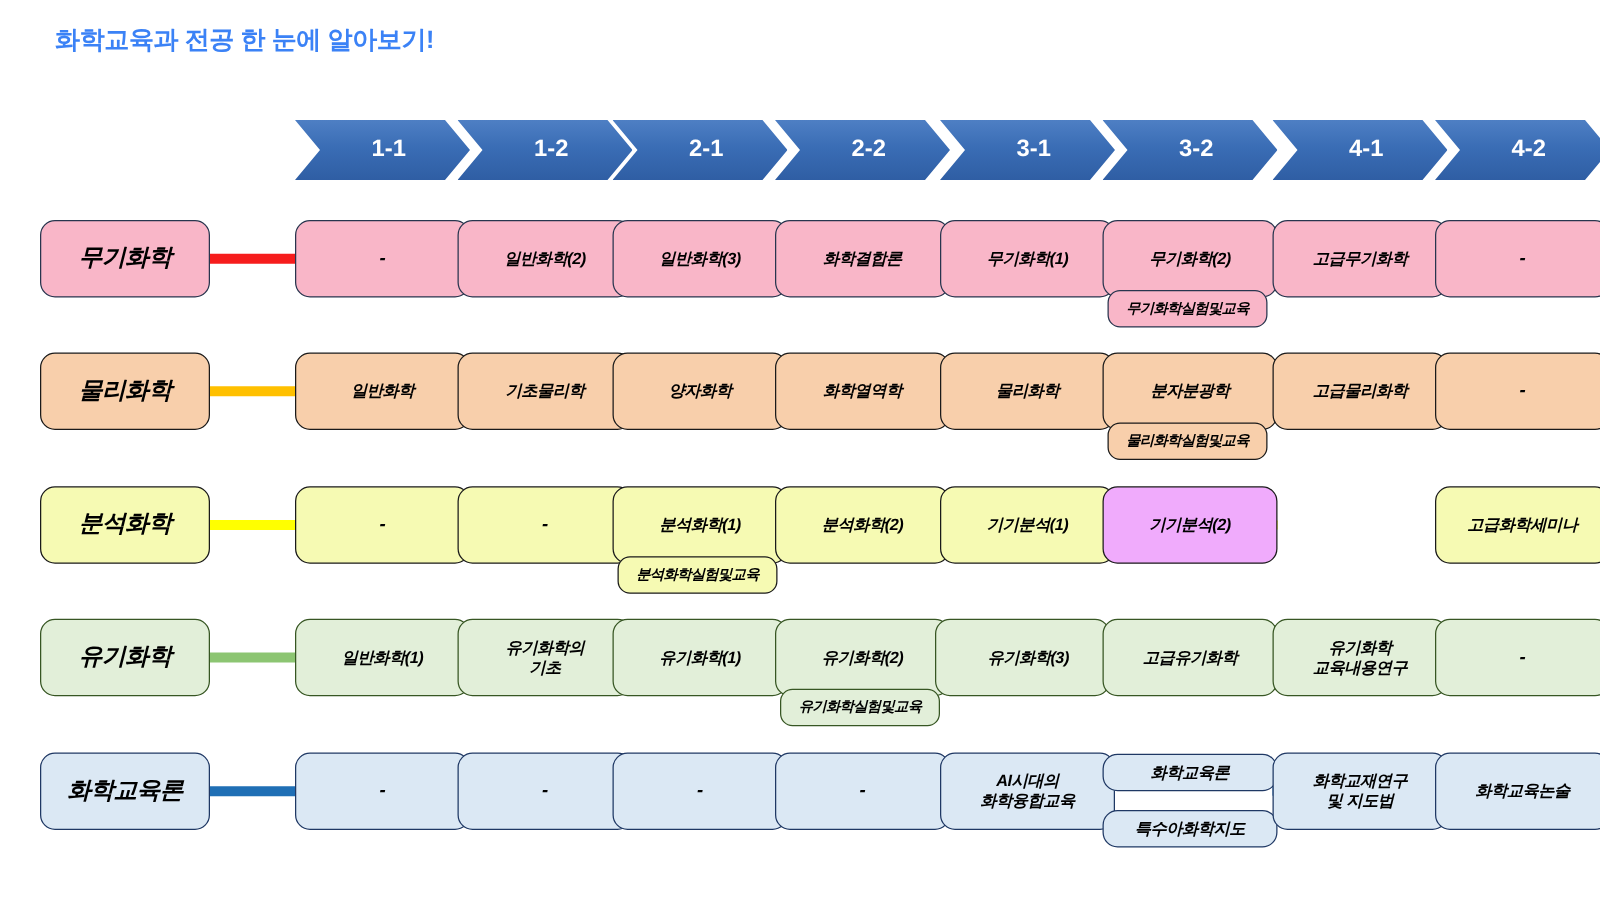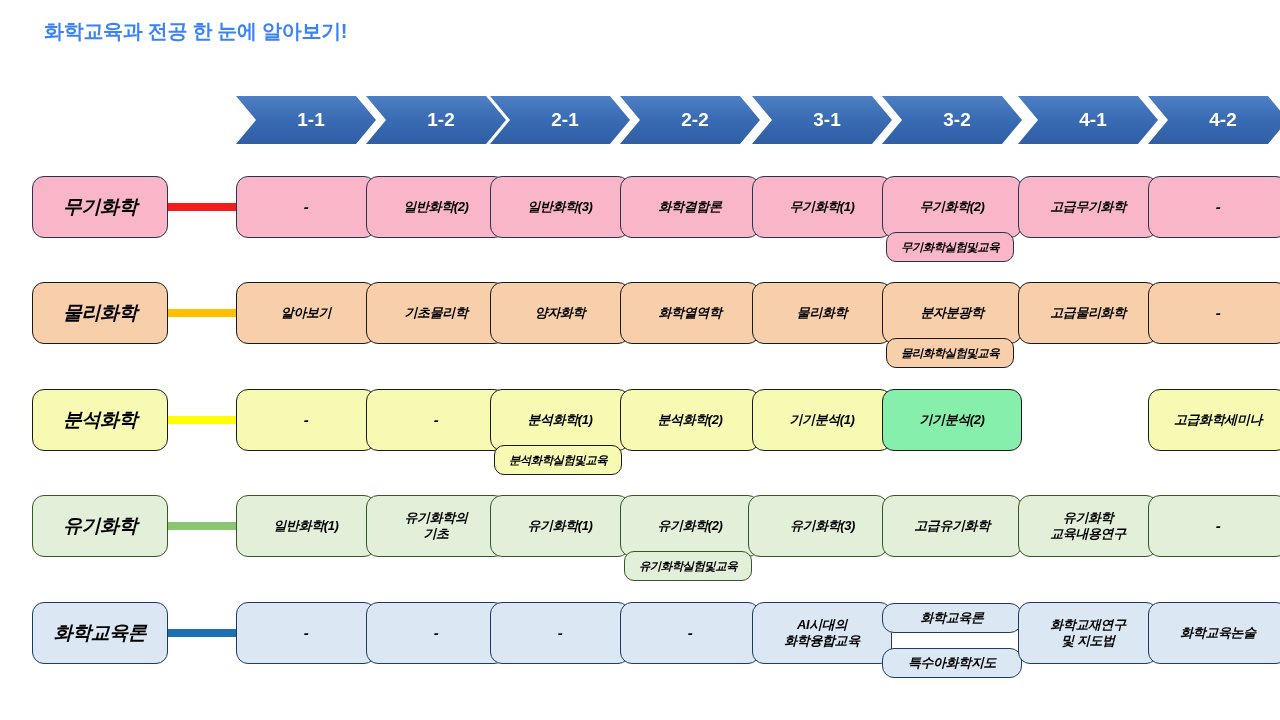--- a/index.html
+++ b/index.html
@@ -134,21 +134,21 @@
       <div class="box sub" style="left: 886px; width: 128px; top: 56px; height: 30px; background: rgb(249, 182, 200); border: 1.6px solid rgb(40, 53, 78);">무기화학실험및교육</div>
       <div class="box" style="left: 1018px; width: 140px; top: 0px; height: 62px; background: rgb(249, 182, 200); border: 1.6px solid rgb(40, 53, 78);">고급무기화학</div>
       <div class="box dash" style="left: 1148px; width: 140px; top: 0px; height: 62px; background: rgb(249, 182, 200); border: 1.6px solid rgb(40, 53, 78);">-</div>
     </div>
     <div class="track-row" style="top: 282px; height: 108px;">
       <div class="line" style="left: 164px; width: 76px; top: 27px; background: rgb(255, 192, 0);"></div>
       <div class="line" style="left: 502px; top: 27px; background: rgb(255, 192, 0);"></div>
       <div class="line" style="left: 756px; width: 0px; top: 27px; background: rgb(255, 192, 0);"></div>
       <div class="line" style="left: 1018px; width: 4px; top: 27px; background: rgb(255, 192, 0);"></div>
       <div class="box label-box" style="left: 32px; width: 136px; height: 62px; top: 0px; background: rgb(248, 207, 171); border: 1.6px solid rgb(26, 26, 26);">물리화학</div>
-      <div class="box" style="left: 236px; width: 140px; top: 0px; height: 62px; background: rgb(248, 207, 171); border: 1.6px solid rgb(26, 26, 26);">알아보기</div>
+      <div class="box" style="left: 236px; width: 140px; top: 0px; height: 62px; background: rgb(248, 207, 171); border: 1.6px solid rgb(26, 26, 26);">일반화학</div>
       <div class="box" style="left: 366px; width: 140px; top: 0px; height: 62px; background: rgb(248, 207, 171); border: 1.6px solid rgb(26, 26, 26);">기초물리학</div>
       <div class="box" style="left: 490px; width: 140px; top: 0px; height: 62px; background: rgb(248, 207, 171); border: 1.6px solid rgb(26, 26, 26);">양자화학</div>
       <div class="box" style="left: 620px; width: 140px; top: 0px; height: 62px; background: rgb(248, 207, 171); border: 1.6px solid rgb(26, 26, 26);">화학열역학</div>
       <div class="box" style="left: 752px; width: 140px; top: 0px; height: 62px; background: rgb(248, 207, 171); border: 1.6px solid rgb(26, 26, 26);">물리화학</div>
       <div class="box" style="left: 882px; width: 140px; top: 0px; height: 62px; background: rgb(248, 207, 171); border: 1.6px solid rgb(26, 26, 26);">분자분광학</div>
       <div class="box sub" style="left: 886px; width: 128px; top: 56px; height: 30px; background: rgb(248, 207, 171); border: 1.6px solid rgb(26, 26, 26);">물리화학실험및교육</div>
       <div class="box" style="left: 1018px; width: 140px; top: 0px; height: 62px; background: rgb(248, 207, 171); border: 1.6px solid rgb(26, 26, 26);">고급물리화학</div>
       <div class="box dash" style="left: 1148px; width: 140px; top: 0px; height: 62px; background: rgb(248, 207, 171); border: 1.6px solid rgb(26, 26, 26);">-</div>
     </div>
     <div class="track-row" style="top: 389px; height: 108px;">
@@ -156,21 +156,21 @@
       <div class="line" style="left: 502px; top: 27px; background: rgb(255, 255, 0);"></div>
       <div class="line" style="left: 756px; width: 0px; top: 27px; background: rgb(255, 255, 0);"></div>
       <div class="line" style="left: 1018px; width: 4px; top: 27px; background: rgb(255, 255, 0);"></div>
       <div class="box label-box" style="left: 32px; width: 136px; height: 62px; top: 0px; background: rgb(246, 250, 179); border: 1.6px solid rgb(26, 26, 26);">분석화학</div>
       <div class="box dash" style="left: 236px; width: 140px; top: 0px; height: 62px; background: rgb(246, 250, 179); border: 1.6px solid rgb(26, 26, 26);">-</div>
       <div class="box dash" style="left: 366px; width: 140px; top: 0px; height: 62px; background: rgb(246, 250, 179); border: 1.6px solid rgb(26, 26, 26);">-</div>
       <div class="box" style="left: 490px; width: 140px; top: 0px; height: 62px; background: rgb(246, 250, 179); border: 1.6px solid rgb(26, 26, 26);">분석화학(1)</div>
       <div class="box sub" style="left: 494px; width: 128px; top: 56px; height: 30px; background: rgb(246, 250, 179); border: 1.6px solid rgb(26, 26, 26);">분석화학실험및교육</div>
       <div class="box" style="left: 620px; width: 140px; top: 0px; height: 62px; background: rgb(246, 250, 179); border: 1.6px solid rgb(26, 26, 26);">분석화학(2)</div>
       <div class="box" style="left: 752px; width: 140px; top: 0px; height: 62px; background: rgb(246, 250, 179); border: 1.6px solid rgb(26, 26, 26);">기기분석(1)</div>
-      <div class="box" style="left: 882px; width: 140px; top: 0px; height: 62px; background: #86efac; border: 1.6px solid rgb(26, 26, 26);">기기분석(2)</div>
+      <div class="box" style="left: 882px; width: 140px; top: 0px; height: 62px; background: #f0abfc; border: 1.6px solid rgb(26, 26, 26);">기기분석(2)</div>
       <div class="box" style="left: 1148px; width: 140px; top: 0px; height: 62px; background: rgb(246, 250, 179); border: 1.6px solid rgb(26, 26, 26);">고급화학세미나</div>
     </div>
     <div class="track-row" style="top: 495px; height: 108px;">
       <div class="line" style="left: 164px; width: 76px; top: 27px; background: rgb(140, 197, 114);"></div>
       <div class="line" style="left: 502px; top: 27px; background: rgb(140, 197, 114);"></div>
       <div class="line" style="left: 756px; width: 0px; top: 27px; background: rgb(140, 197, 114);"></div>
       <div class="line" style="left: 1018px; width: 4px; top: 27px; background: rgb(140, 197, 114);"></div>
       <div class="box label-box" style="left: 32px; width: 136px; height: 62px; top: 0px; background: rgb(226, 239, 217); border: 1.6px solid rgb(55, 86, 35);">유기화학</div>
       <div class="box" style="left: 236px; width: 140px; top: 0px; height: 62px; background: rgb(226, 239, 217); border: 1.6px solid rgb(55, 86, 35);">일반화학(1)</div>
       <div class="box" style="left: 366px; width: 140px; top: 0px; height: 62px; background: rgb(226, 239, 217); border: 1.6px solid rgb(55, 86, 35);">유기화학의

